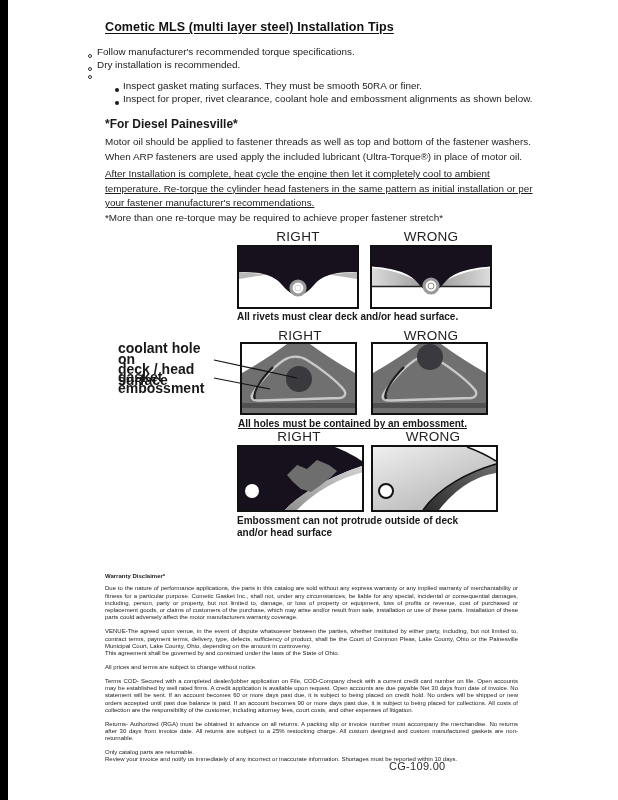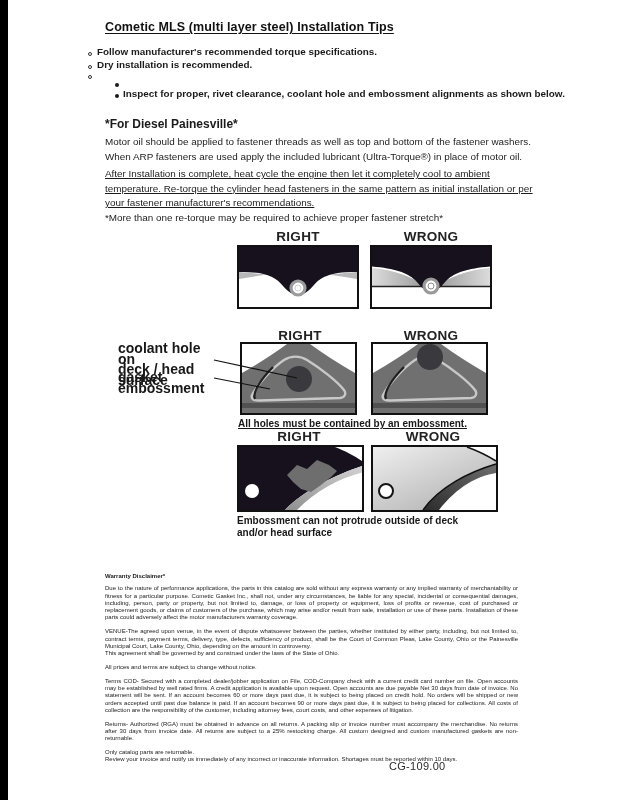--- a/index.html
+++ b/index.html
@@ -22,39 +22,39 @@
   }
   .title {
     left: 105px; top: 20px;
     font-size: 12.5px; font-weight: bold;
     text-decoration: underline;
     text-underline-offset: 2px;
     color: #111;
     letter-spacing: 0.1px;
   }
   .bullets { left: 88px; top: 45px; width: 500px; font-size: 9.9px; }
-  .b-row { display: flex; align-items: center; line-height: 13px; font-weight: bold; }
+  .b-row { display: flex; align-items: flex-end; line-height: 13px; }
   .b-row.sub { padding-left: 27px; }
   .marker-o {
     width: 4px; height: 4px; border: 1px solid #333; border-radius: 50%;
     margin: 4px 5px 0 0; flex: 0 0 auto;
   }
   .marker-dot {
     width: 4px; height: 4px; background: #1a1a1a; border-radius: 50%;
     margin: 4px 4px 0 0; flex: 0 0 auto;
   }
   .diesel-heading { left: 105px; top: 117px; font-size: 12px; font-weight: bold; }
   .body-para { left: 105px; width: 432px; font-size: 9.9px; line-height: 14.6px; color: #1c1c1c; }
   .p1 { top: 135px; }
   .p2 { top: 167px; text-decoration: underline; }
   .p3 { top: 211px; }
 
   .diag-label {
     width: 124px; text-align: center;
-    font-size: 13.5px; font-weight: bold; color: #222;
+    font-size: 13.5px; font-weight: normal; color: #222;
     letter-spacing: 0.3px;
   }
   .diag-caption { font-size: 10px; font-weight: bold; color: #181818; line-height: 12px; }
 
   .callout-label {
     width: 95px; 
     font-size: 14px; font-weight: bold; color: #181818; line-height: 10.5px;
   }
   .footer-code { left: 389px; top: 760px; font-size: 11px; color: #2b2b2b; letter-spacing: 0.3px; }
 
@@ -80,20 +80,21 @@
     </div>
     <div class="b-row">
       <span class="marker-o"></span>
       <span>Dry installation is recommended.</span>
     </div>
     <div class="b-row">
       <span class="marker-o"></span>
     </div>
     <div class="b-row sub">
       <span class="marker-dot"></span>
+      <span>Inspect gasket mating surfaces.  They must be smooth 50RA or finer.</span>
     </div>
     <div class="b-row sub">
       <span class="marker-dot"></span>
       <span>Inspect for proper, rivet clearance, coolant hole and embossment alignments as shown below.</span>
     </div>
   </div>
 
   <div class="abs diesel-heading">*For Diesel Painesville*</div>
   <div class="abs body-para p1">Motor oil should be applied to fastener threads as well as top and bottom of the fastener washers. When ARP fasteners are used apply the included lubricant (Ultra-Torque®) in place of motor oil.</div>
   <div class="abs body-para p2">After Installation is complete, heat cycle the engine then let it completely cool to ambient temperature. Re-torque the cylinder head fasteners in the same pattern as initial installation or per your fastener manufacturer's recommendations.</div>
@@ -127,20 +128,21 @@
     <path d="M2,23 C26,25.5 44,32 54,41.5 L2,41.5 Z" fill="url(#gwl)"></path>
     <path d="M120,23 C96,25.5 78,32 68,41.5 L120,41.5 Z" fill="url(#gwr)"></path>
     <line x1="2" y1="41.5" x2="54" y2="41.5" stroke="#222" stroke-width="1.3"></line>
     <line x1="68" y1="41.5" x2="120" y2="41.5" stroke="#222" stroke-width="1.3"></line>
     <path d="M2,2 H120 V21.5 C97,23.5 85,27.5 77,35 C71.5,40.5 69,46 61,46 C53,46 50.5,40.5 45,35 C37,27.5 25,23.5 2,21.5 Z" fill="#17111d"></path>
     <circle cx="61" cy="41" r="7" fill="#ffffff" stroke="#999999" stroke-width="3.2"></circle>
     <circle cx="61" cy="41" r="3" fill="none" stroke="#8a8a8a" stroke-width="1"></circle>
     <rect x="1" y="1" width="120" height="62" fill="none" stroke="#111111" stroke-width="2"></rect>
   </svg>
 
+  <div class="abs diag-caption" style="left:237px; top:311px;">All rivets must clear deck and/or head surface.</div>
 
   <div class="abs diag-label" style="left:238px; top:328px;">RIGHT</div>
   <div class="abs diag-label" style="left:369px; top:328px;">WRONG</div>
 
   <div class="abs callout-label" style="left:118px; top:343px;">
     <div>coolant hole on</div>
     <div>deck / head surface</div>
   </div>
   <div class="abs callout-label" style="left:118px; top:372px;">gasket embossment</div>
 

